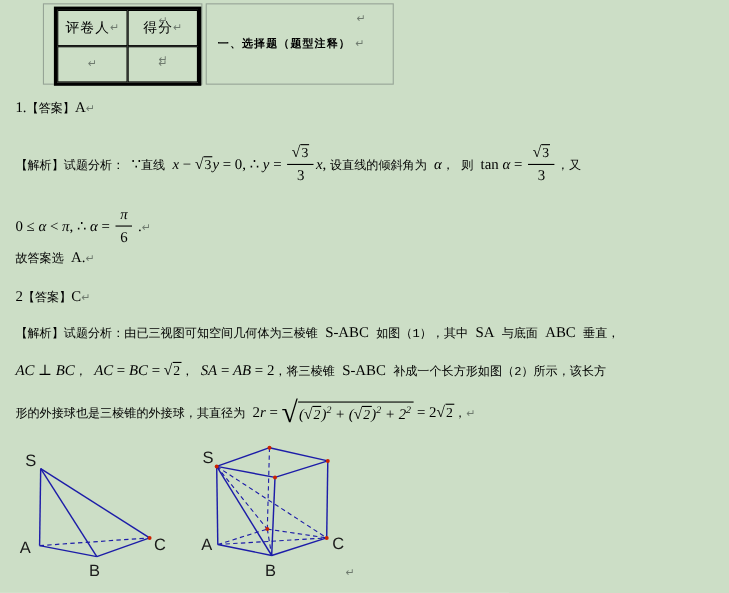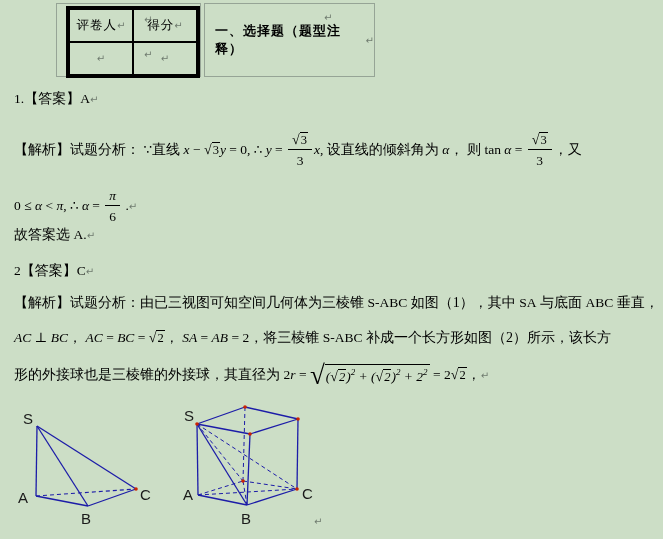--- a/index.html
+++ b/index.html
@@ -5,46 +5,46 @@
   html,body{margin:0;padding:0;}
   #page{
     position:relative;
     width:663px;height:539px;
     background:#ccdec6;
     font-family:"Liberation Serif","DejaVu Serif",serif;
     color:#000;
     overflow:hidden;
   }
   
-  .top-wrap{position:absolute;left:20px;top:3px;width:319px;height:74px;display:flex;padding-left:36px;}
+  .top-wrap{position:absolute;left:3px;top:3px;width:319px;height:74px;display:flex;padding-left:36px;}
   .box-left{width:143px;border:1px solid #96a496;position:relative;margin-right:3px;}
   .box-right{flex:1;border:1px solid #96a496;position:relative;display:flex;align-items:center;}
   .score-table{
     position:absolute;left:9px;top:2px;width:128px;height:66px;
     border:3px solid #000;display:grid;
     grid-template-columns:1fr 1fr;grid-template-rows:1fr 1fr;
   }
   .score-cell{
     border:1px solid #000;display:flex;align-items:center;justify-content:center;
     font-size:12.5px;letter-spacing:1px;
   }
   .section-title{
-    font-weight:bold;font-size:13px;letter-spacing:1px;
+    font-weight:bold;font-size:10px;letter-spacing:1px;
     margin-left:10px;
     font-family:Liberation Serif, serif;
   }
   .pil{
     font-family:"DejaVu Sans",sans-serif;
     font-size:10px;color:#6f7b6f;font-weight:normal;
     letter-spacing:0;
   }
   .pil-abs{position:absolute;}
   
   .bline{position:absolute;white-space:nowrap;line-height:1.25;}
-  .tk-cn{font-size:14px;}
+  .tk-cn{font-size:11px;font-family:Liberation Mono, monospace;}
   .tk-rm{font-size:13.5px;font-family:"Liberation Serif","DejaVu Serif","DejaVu Sans",serif;}
   .tk-it{font-size:13.5px;font-style:italic;font-family:"Liberation Serif","DejaVu Serif",serif;}
   .tk-sup{font-size:9px;vertical-align:super;}
   .sqr{white-space:nowrap;}
   .sqr .rd{font-size:14px;}
   .sqr .ov{border-top:1px solid #000;padding:0 1px;font-size:12.5px;}
   .frac{display:inline-block;vertical-align:middle;text-align:center;margin:0 2px;}
   .frac .num{display:block;border-bottom:1px solid #000;padding:0 4px 1px 4px;line-height:1.15;}
   .frac .den{display:block;padding-top:1px;line-height:1.15;}
   .bigsq{display:inline-block;vertical-align:middle;white-space:nowrap;font-style:italic;}

